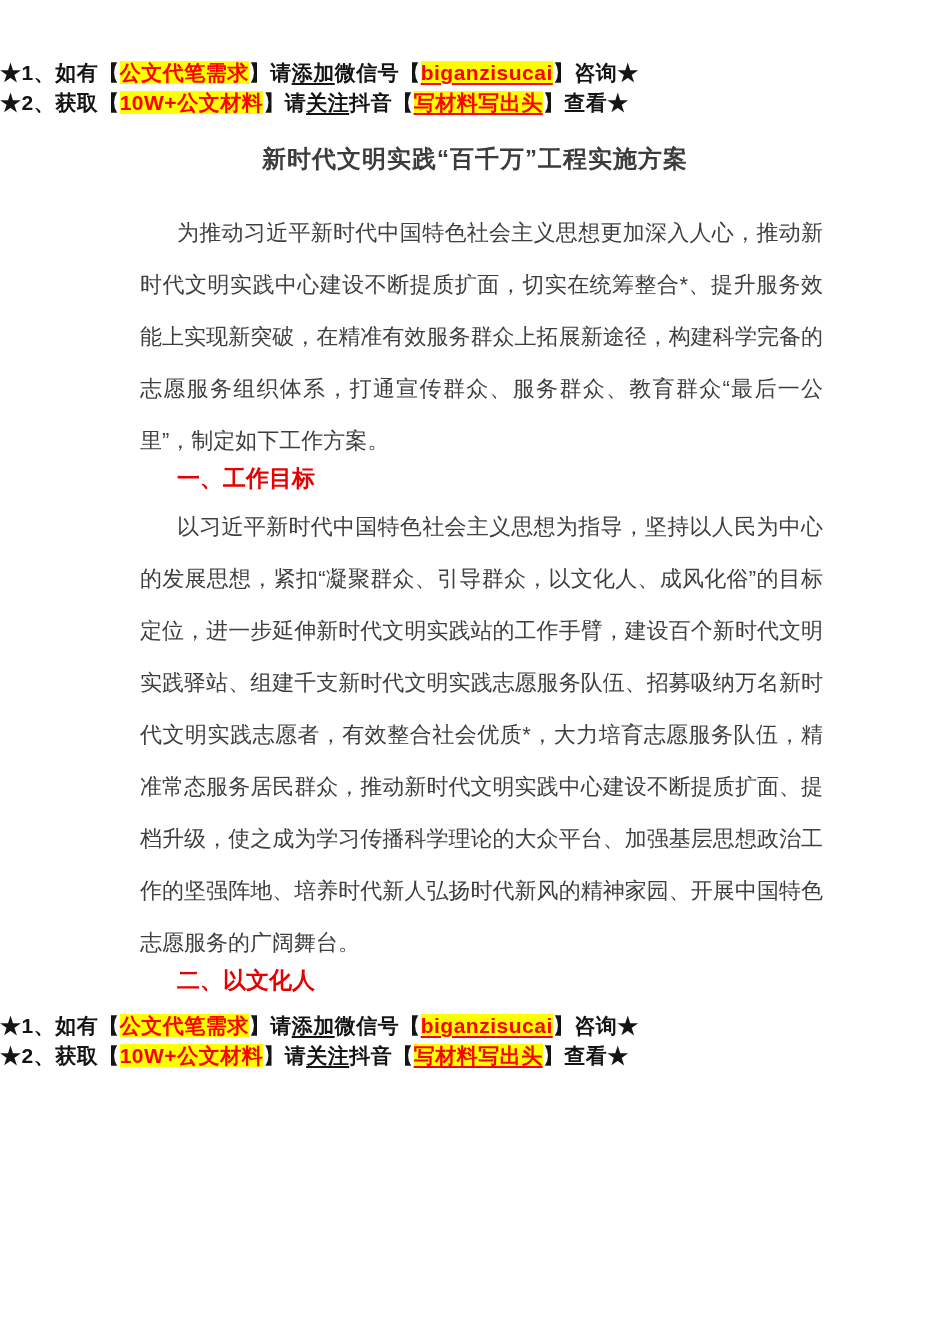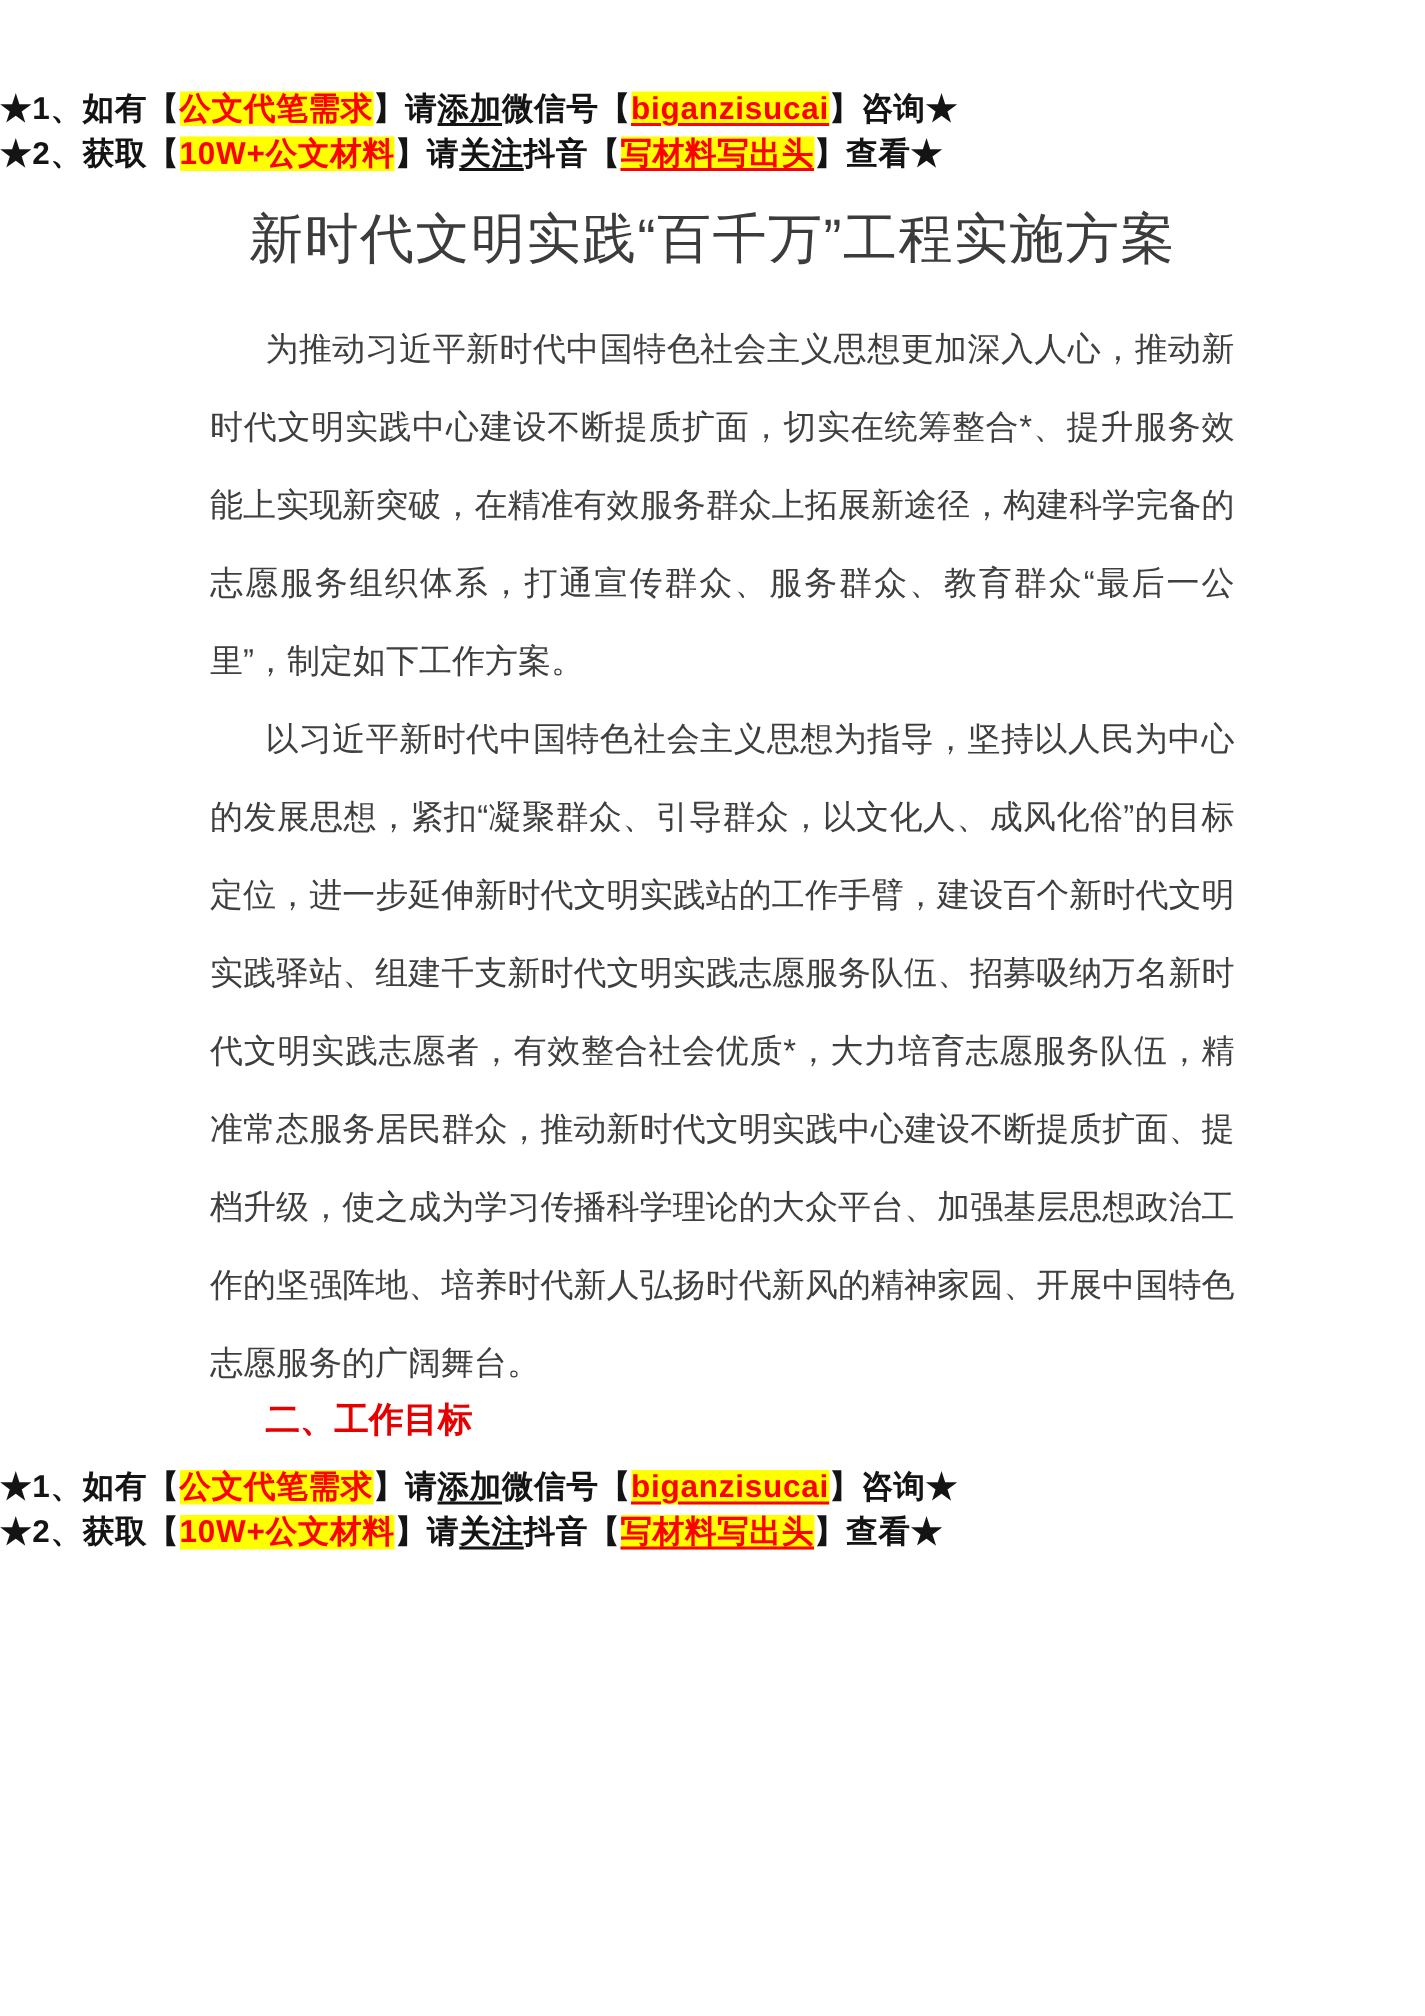--- a/index.html
+++ b/index.html
@@ -38,23 +38,23 @@
   .seg-red-highlight-underline {
     color: #ff0000;
     background: #ffff00;
     text-decoration: underline;
     text-underline-offset: 3px;
   }
   
   .title {
     margin: 22px 0 0 0;
     text-align: center;
-    font-size: 36px;
+    font-size: 24px;
     line-height: 38px;
-    font-weight: 400;
+    font-weight: 700;
     color: #3c3c3c;
     letter-spacing: 1px;
   }
   .doc {
     margin: 29px 127px 0 140px; 
   }
   .para {
     margin: 0;
     font-size: 22px;
     line-height: 52px;
@@ -78,20 +78,21 @@
 
 <div class="banner banner-top" id="banner-top">
     <div class="banner-line"><span class="seg-plain">★1、如有【</span><span class="seg-red-highlight">公文代笔需求</span><span class="seg-plain">】请</span><span class="seg-underline">添加</span><span class="seg-plain">微信号【</span><span class="seg-red-highlight-underline">biganzisucai</span><span class="seg-plain">】咨询★</span></div>
     <div class="banner-line"><span class="seg-plain">★2、获取【</span><span class="seg-red-highlight">10W+公文材料</span><span class="seg-plain">】请</span><span class="seg-underline">关注</span><span class="seg-plain">抖音【</span><span class="seg-red-highlight-underline">写材料写出头</span><span class="seg-plain">】查看★</span></div>
   </div>
 
 <h1 class="title">新时代文明实践“百千万”工程实施方案</h1>
 
 <div class="doc" id="doc-body">
     <p class="para">为推动习近平新时代中国特色社会主义思想更加深入人心，推动新时代文明实践中心建设不断提质扩面，切实在统筹整合*、提升服务效能上实现新突破，在精准有效服务群众上拓展新途径，构建科学完备的志愿服务组织体系，打通宣传群众、服务群众、教育群众“最后一公里”，制定如下工作方案。</p>
+    <h2 class="heading">一、工作目标</h2>
     <p class="para">以习近平新时代中国特色社会主义思想为指导，坚持以人民为中心的发展思想，紧扣“凝聚群众、引导群众，以文化人、成风化俗”的目标定位，进一步延伸新时代文明实践站的工作手臂，建设百个新时代文明实践驿站、组建千支新时代文明实践志愿服务队伍、招募吸纳万名新时代文明实践志愿者，有效整合社会优质*，大力培育志愿服务队伍，精准常态服务居民群众，推动新时代文明实践中心建设不断提质扩面、提档升级，使之成为学习传播科学理论的大众平台、加强基层思想政治工作的坚强阵地、培养时代新人弘扬时代新风的精神家园、开展中国特色志愿服务的广阔舞台。</p>
-    <h2 class="heading">二、工作目标</h2>
+    <h2 class="heading">二、以文化人</h2>
   </div>
 
 <div class="banner banner-bottom" id="banner-bottom">
     <div class="banner-line"><span class="seg-plain">★1、如有【</span><span class="seg-red-highlight">公文代笔需求</span><span class="seg-plain">】请</span><span class="seg-underline">添加</span><span class="seg-plain">微信号【</span><span class="seg-red-highlight-underline">biganzisucai</span><span class="seg-plain">】咨询★</span></div>
     <div class="banner-line"><span class="seg-plain">★2、获取【</span><span class="seg-red-highlight">10W+公文材料</span><span class="seg-plain">】请</span><span class="seg-underline">关注</span><span class="seg-plain">抖音【</span><span class="seg-red-highlight-underline">写材料写出头</span><span class="seg-plain">】查看★</span></div>
   </div>
 
 </body></html>

